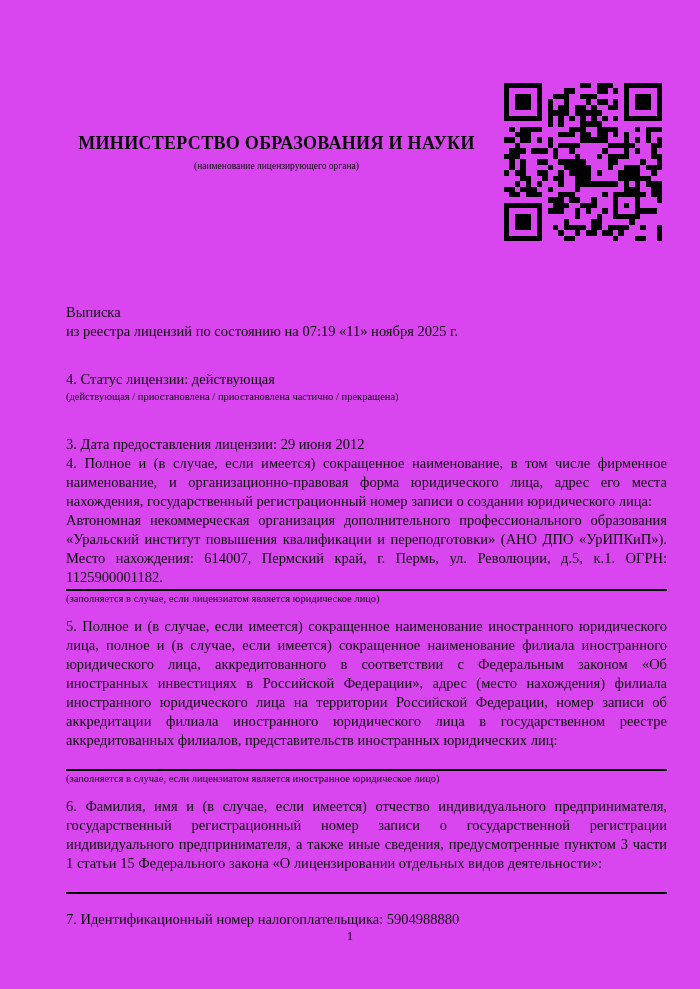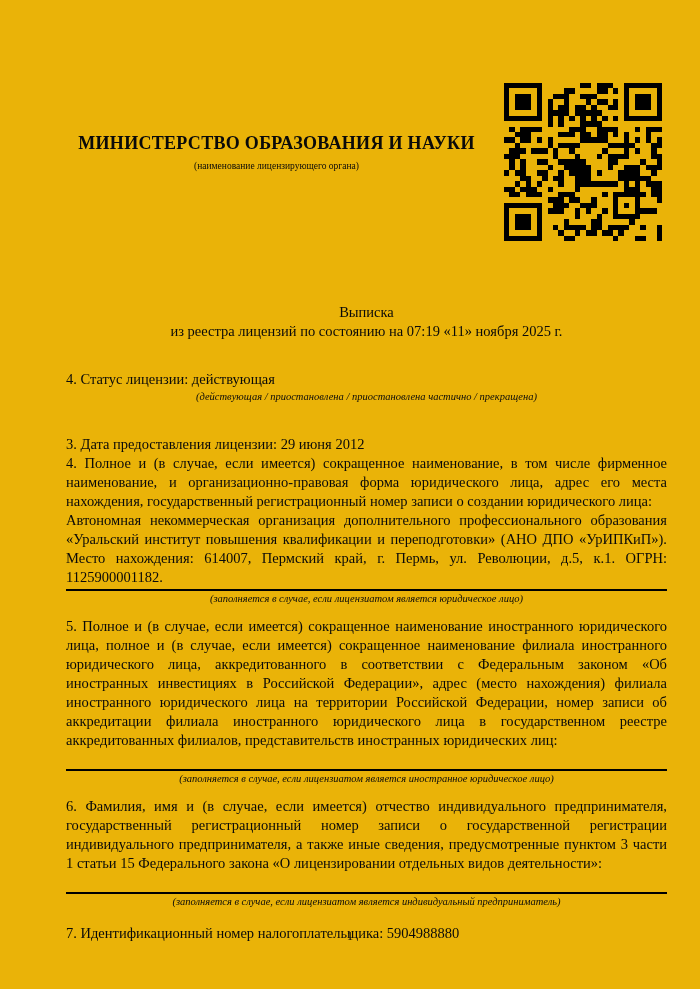--- a/index.html
+++ b/index.html
@@ -1,20 +1,20 @@
 <!DOCTYPE html>
 <html lang="ru"><head>
 <meta charset="utf-8">
 <style>
   html, body { margin: 0; padding: 0; background: #ffffff; }
   .page {
     position: relative;
     width: 700px;
     height: 989px;
-    background: #eab308;
+    background: #d946ef;
     color: #0a0a0a;
     font-family: "Liberation Serif", serif;
     overflow: hidden;
   }
   .header-text {
     position: absolute;
     top: 130px;
     left: 66px;
     width: 421px;
     text-align: center;
@@ -36,39 +36,37 @@
     top: 83px;
     left: 504px;
     width: 158px;
     height: 158px;
   }
   .doc-title {
     position: absolute;
     top: 303px;
     left: 66px;
     width: 601px;
-    text-align: center;
+    text-align: left;
     font-size: 14.5px;
     line-height: 18.5px;
   }
   .body-text {
     position: absolute;
     top: 370px;
     left: 66px;
     width: 601px;
     font-size: 14.5px;
     line-height: 19px;
   }
   .para { text-align: justify; }
   .sub-caption {
-    text-align: center;
     font-size: 10.5px;
     line-height: 13px;
     margin-top: 1px;
-    font-style: italic;
   }
   .divider {
     height: 0;
     border-top: 2px solid #000;
   }
   .divider.tight { margin-top: 2px; }
   .divider.gap { margin-top: 19px; }
   .mt14 { margin-top: 0; }
   .mt15 { margin-top: 32px; }
   .mt16 { margin-top: 16px; }
@@ -521,21 +519,20 @@
 
     <div class="mt20">
       <div class="para">5. Полное и (в случае, если имеется) сокращенное наименование иностранного юридического лица, полное и (в случае, если имеется) сокращенное наименование филиала иностранного юридического лица, аккредитованного в соответствии с Федеральным законом «Об иностранных инвестициях в Российской Федерации», адрес (место нахождения) филиала иностранного юридического лица на территории Российской Федерации, номер записи об аккредитации филиала иностранного юридического лица в государственном реестре аккредитованных филиалов, представительств иностранных юридических лиц:</div>
       <div class="divider gap"></div>
       <div class="sub-caption">(заполняется в случае, если лицензиатом является иностранное юридическое лицо)</div>
     </div>
 
     <div class="mt20">
       <div class="para">6. Фамилия, имя и (в случае, если имеется) отчество индивидуального предпринимателя, государственный регистрационный номер записи о государственной регистрации индивидуального предпринимателя, а также иные сведения, предусмотренные пунктом 3 части 1 статьи 15 Федерального закона «О лицензировании отдельных видов деятельности»:</div>
       <div class="divider gap"></div>
-      <div class="sub-caption">(заполняется в случае, если лицензиатом является индивидуальный предприниматель)</div>
     </div>
 
     <div class="mt16">7. Идентификационный номер налогоплательщика: 5904988880</div>
 
   </div>
 
   <div class="footer">1</div>
 
 </div>
 

